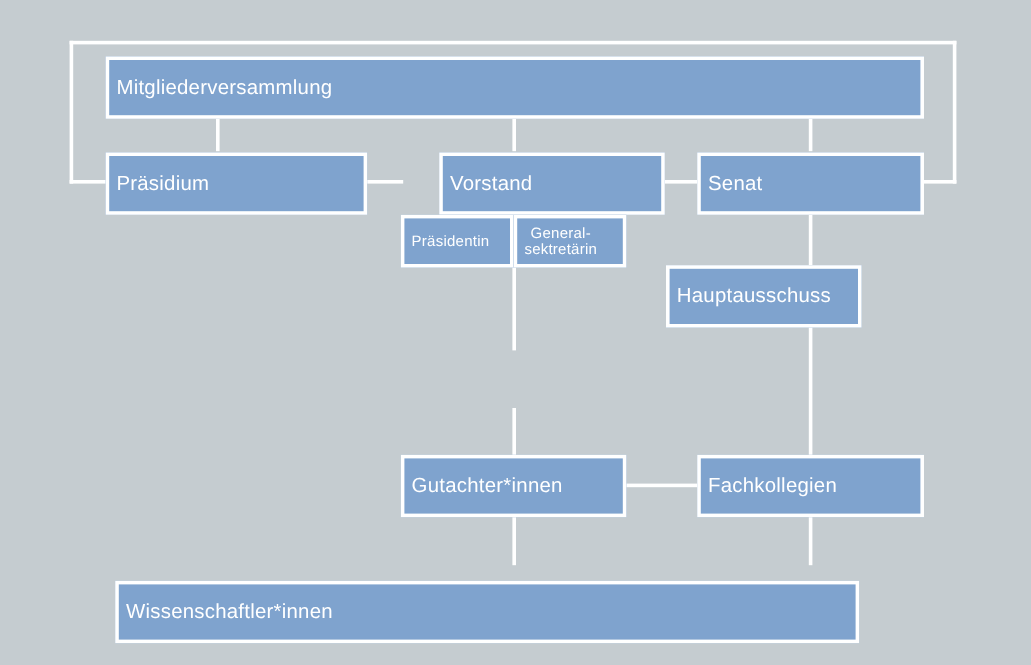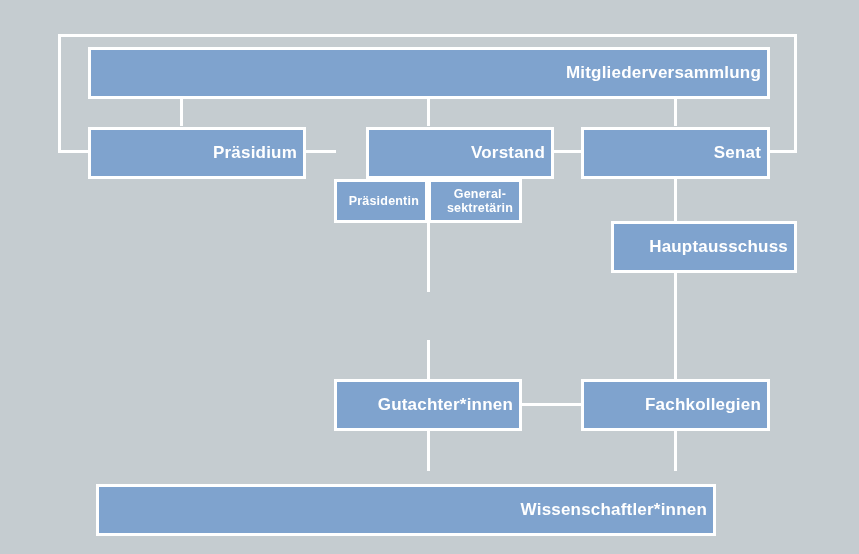--- a/index.html
+++ b/index.html
@@ -29,25 +29,25 @@
 
   
   .node {
     position: absolute;
     box-sizing: border-box;
     background: #7fa3ce;
     border: 3px solid #ffffff;
     color: #ffffff;
     display: flex;
     align-items: center;
-    justify-content: flex-end;
+    justify-content: flex-start;
     text-align: center;
     z-index: 3;
     font-size: 17px;
-    font-weight: 700;
+    font-weight: 400;
     letter-spacing: 0.2px;
     line-height: 1.15;
   }
 
   .node.sub {
     font-size: 12.5px;
     line-height: 1.15;
     border-width: 3px;
   }
 
@@ -112,21 +112,21 @@
   </div>
 
   <div class="node sub" style="left:334px; top:179px; width:94px; height:44px;">
     <span class="node-label">Präsidentin</span>
   </div>
 
   <div class="node sub" style="left:428px; top:179px; width:94px; height:44px;">
     <span class="node-label">General-<br>sektretärin</span>
   </div>
 
-  <div class="node" style="left:611px; top:221px; width:186px; height:52px;">
+  <div class="node" style="left:555px; top:221px; width:163px; height:52px;">
     <span class="node-label">Hauptausschuss</span>
   </div>
 
 
   <div class="node" style="left:334px; top:379px; width:188px; height:52px;">
     <span class="node-label">Gutachter*innen</span>
   </div>
 
   <div class="node" style="left:581px; top:379px; width:189px; height:52px;">
     <span class="node-label">Fachkollegien</span>

